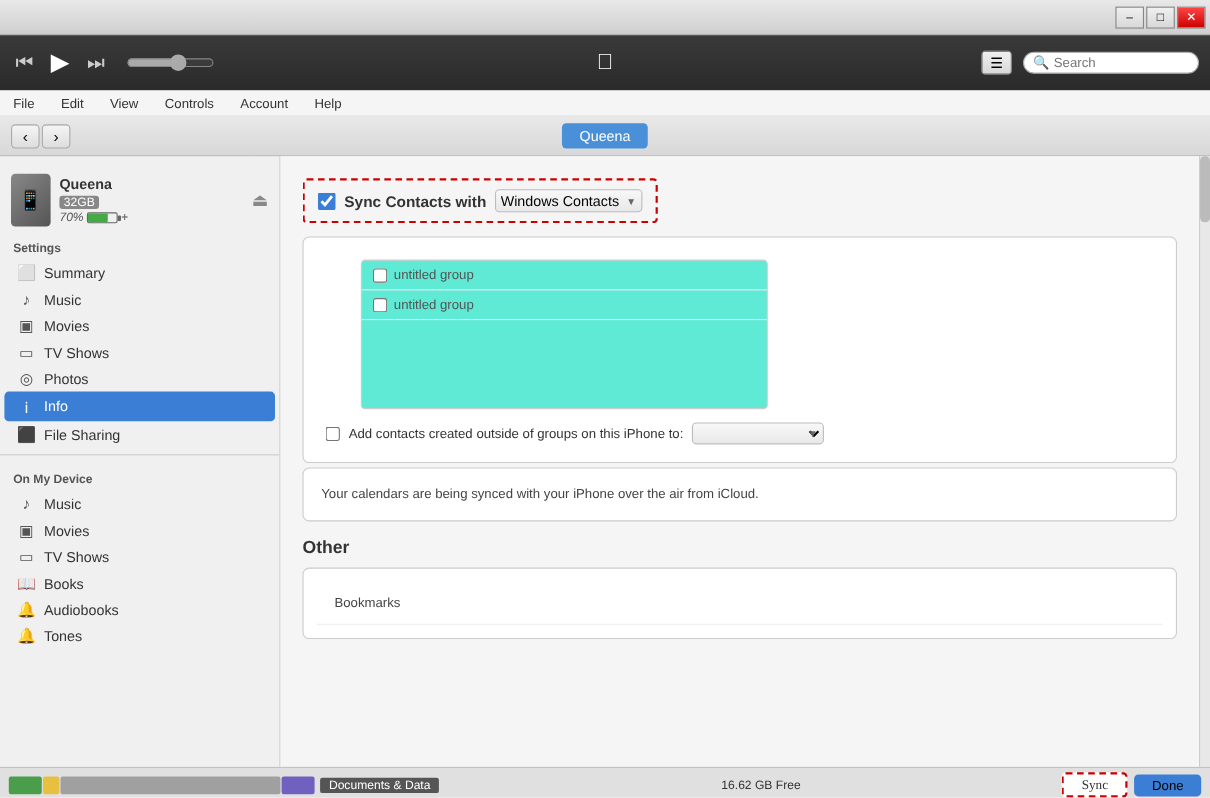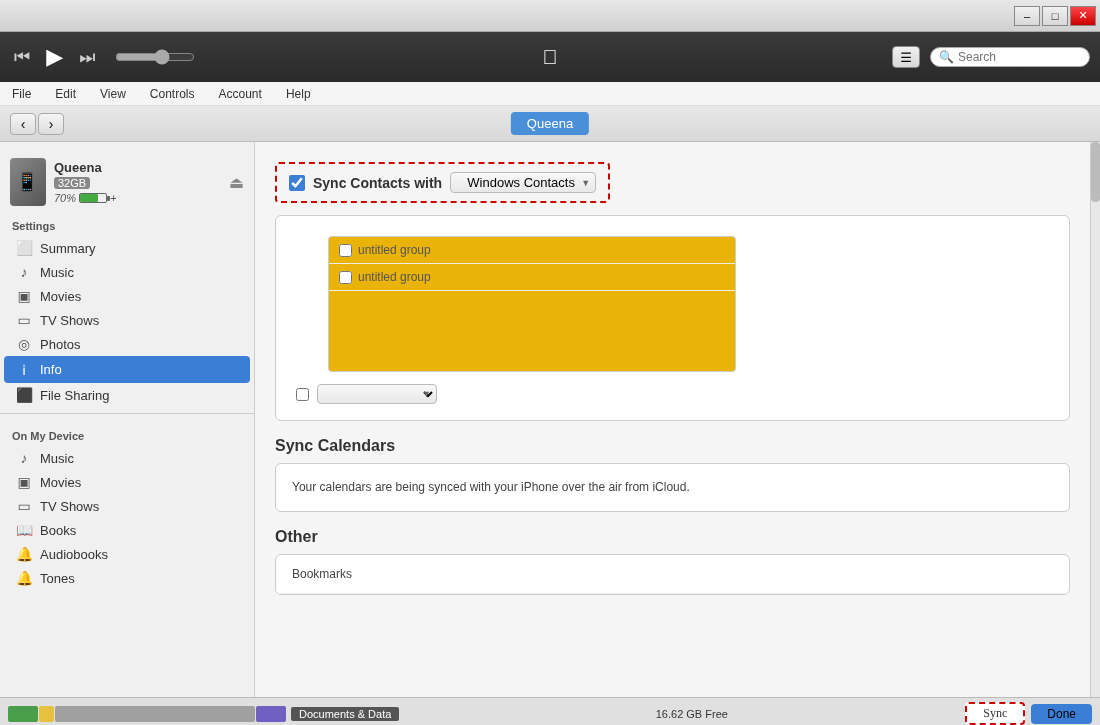--- a/index.html
+++ b/index.html
@@ -225,51 +225,50 @@
     }
     .sync-checkbox {
       width: 16px; height: 16px;
       accent-color: #3a7fd5;
     }
     .sync-label { font-size: 14px; font-weight: bold; color: #333; }
     .windows-contacts-select {
       background: linear-gradient(to bottom, #f8f8f8, #e8e8e8);
       border: 1px solid #bbb;
       border-radius: 4px;
-      padding: 2px 20px 2px 16px;
+      padding: 2px 20px 2px 4px;
       font-size: 13px;
       cursor: pointer;
       appearance: none;
       -webkit-appearance: none;
       position: relative;
-      text-align: center;
     }
     .select-wrapper { position: relative; display: inline-block; }
     .select-wrapper::after {
       content: '▼';
       font-size: 9px;
       position: absolute;
       right: 6px;
       top: 50%;
       transform: translateY(-50%);
       pointer-events: none;
       color: #666;
     }
 
     .radio-group { padding-left: 20px; }
     .radio-row { display: flex; align-items: center; gap: 6px; margin-bottom: 6px; font-size: 13px; }
     .radio-row input[type="radio"] { accent-color: #3a7fd5; }
 
     .groups-list {
       margin-left: 32px;
       margin-top: 4px;
-      background: #eab308;
+      background: #5eead4;
       border: 1px solid #ccc;
       border-radius: 4px;
-      width: 408px;
+      width: 370px;
     }
     .group-item {
       display: flex;
       align-items: center;
       gap: 6px;
       padding: 6px 10px;
       font-size: 12px;
       color: #555;
       border-bottom: 1px solid #eee;
     }
@@ -310,21 +309,21 @@
       font-size: 12px;
       color: #444;
       line-height: 1.6;
     }
 
     
     .other-box {
       background: white;
       border: 1px solid #ccc;
       border-radius: 6px;
-      padding: 0;
+      padding: 12px;
       margin-top: 8px;
     }
     .bookmarks-row {
       padding: 12px 16px;
       font-size: 12px;
       color: #444;
       border-bottom: 1px solid #eee;
     }
 
     
@@ -542,31 +541,31 @@
           </div>
           <div class="group-item">
             <input type="checkbox" style="">
             <span>untitled group</span>
           </div>
           <div style="height:80px;"></div>
         </div>
 
         <div class="add-contacts-row">
           <input type="checkbox" style="">
+          <span>Add contacts created outside of groups on this iPhone to:</span>
           <div class="select-wrapper">
             <select class="add-select">
               <option></option>
             </select>
           </div>
         </div>
       </div>
     </div>
 
     <div>
-      <div class="section-title">Sync Calendars</div>
       <div class="info-box">
         <div>Your calendars are being synced with your iPhone over the air from iCloud.</div>
       </div>
     </div>
 
     <div style="margin-top:16px;">
       <div class="section-title">Other</div>
       <div class="other-box">
         <div class="bookmarks-row">Bookmarks</div>
       </div>

